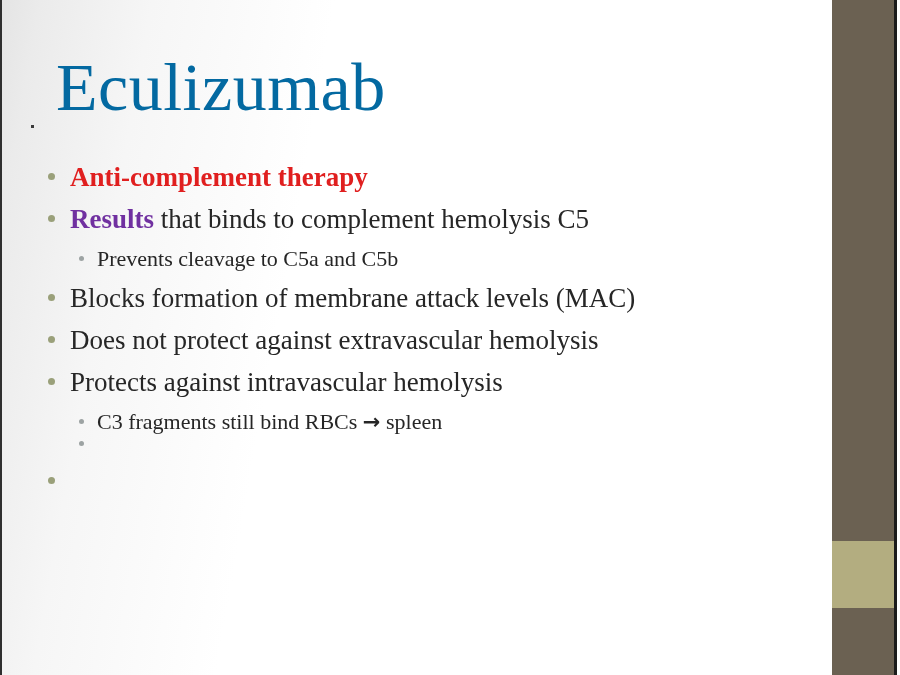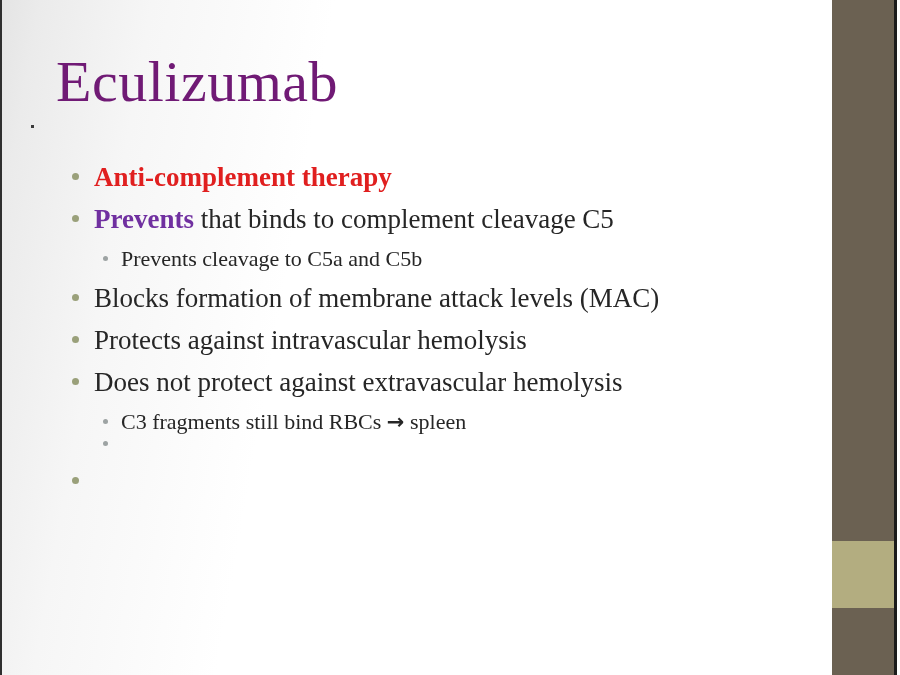--- a/index.html
+++ b/index.html
@@ -81,41 +81,41 @@
     width: 3px;
     height: 675px;
     background: #ffffff;
   }
 
   
   #title {
     position: absolute;
     left: 56px;
     top: 52px;
-    font-size: 58px;
+    font-size: 68px;
     line-height: 1.05;
     letter-spacing: 0.5px;
-    color: #701a75;
+    color: #0369a1;
     white-space: nowrap;
   }
 
   
   #stray-dot {
     position: absolute;
     left: 31px;
     top: 125px;
     width: 3px;
     height: 3px;
     background: #3a3a3a;
   }
 
   
   #body {
     position: absolute;
-    left: 72px;
+    left: 48px;
     top: 162px;
     width: 760px;
   }
 
   .line {
     display: flex;
     align-items: baseline;
     white-space: nowrap;
   }
 
@@ -194,38 +194,38 @@
   <div id="title">Eculizumab</div>
   <div id="stray-dot"></div>
 
   <div id="body">
       <div class="line lvl1">
         <span class="marker"></span>
         <span class="txt"><span class="em-red">Anti-complement therapy</span></span>
       </div>
       <div class="line lvl1">
         <span class="marker"></span>
-        <span class="txt"><span class="em-purple">Prevents</span><span> that binds to complement cleavage C5</span></span>
+        <span class="txt"><span class="em-purple">Results</span><span> that binds to complement hemolysis C5</span></span>
       </div>
       <div class="line lvl2">
         <span class="marker"></span>
         <span class="txt"><span>Prevents cleavage to C5a and C5b</span></span>
       </div>
       <div class="line lvl1">
         <span class="marker"></span>
         <span class="txt"><span>Blocks formation of membrane attack levels (MAC)</span></span>
       </div>
       <div class="line lvl1">
         <span class="marker"></span>
+        <span class="txt"><span>Does not protect against extravascular hemolysis</span></span>
+      </div>
+      <div class="line lvl1">
+        <span class="marker"></span>
         <span class="txt"><span>Protects against intravascular hemolysis</span></span>
       </div>
-      <div class="line lvl1">
-        <span class="marker"></span>
-        <span class="txt"><span>Does not protect against extravascular hemolysis</span></span>
-      </div>
       <div class="line lvl2">
         <span class="marker"></span>
         <span class="txt"><span>C3 fragments still bind RBCs </span><span class="arrow">→</span><span> spleen</span></span>
       </div>
       <div class="line lvl2">
         <span class="marker"></span>
       </div>
       <div class="line lvl1">
         <span class="marker"></span>
       </div>

